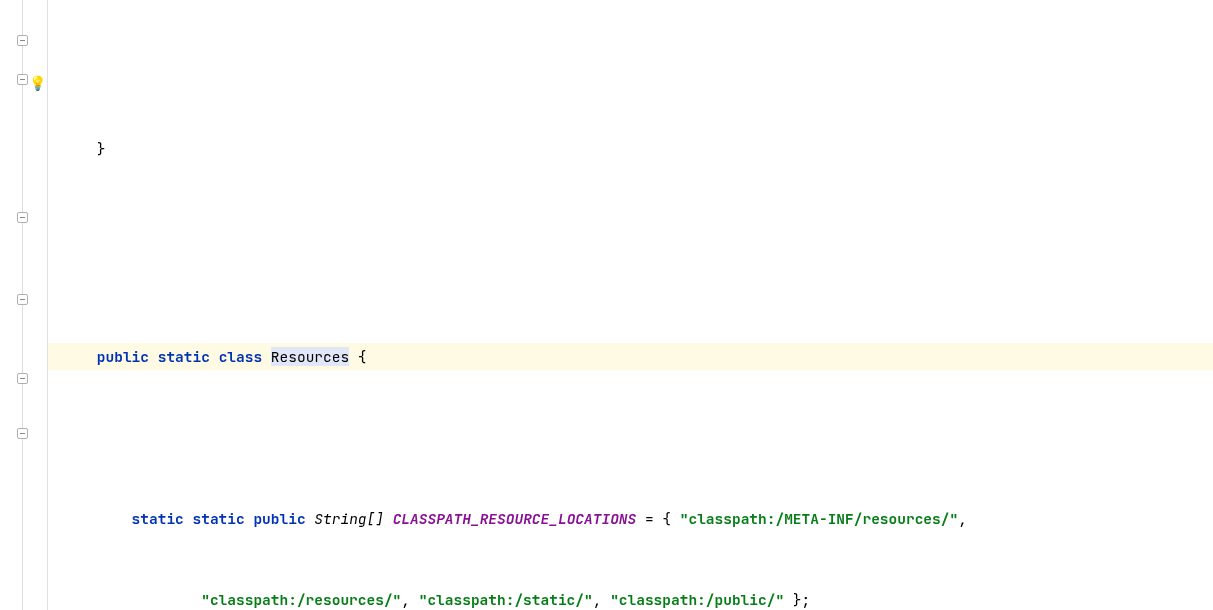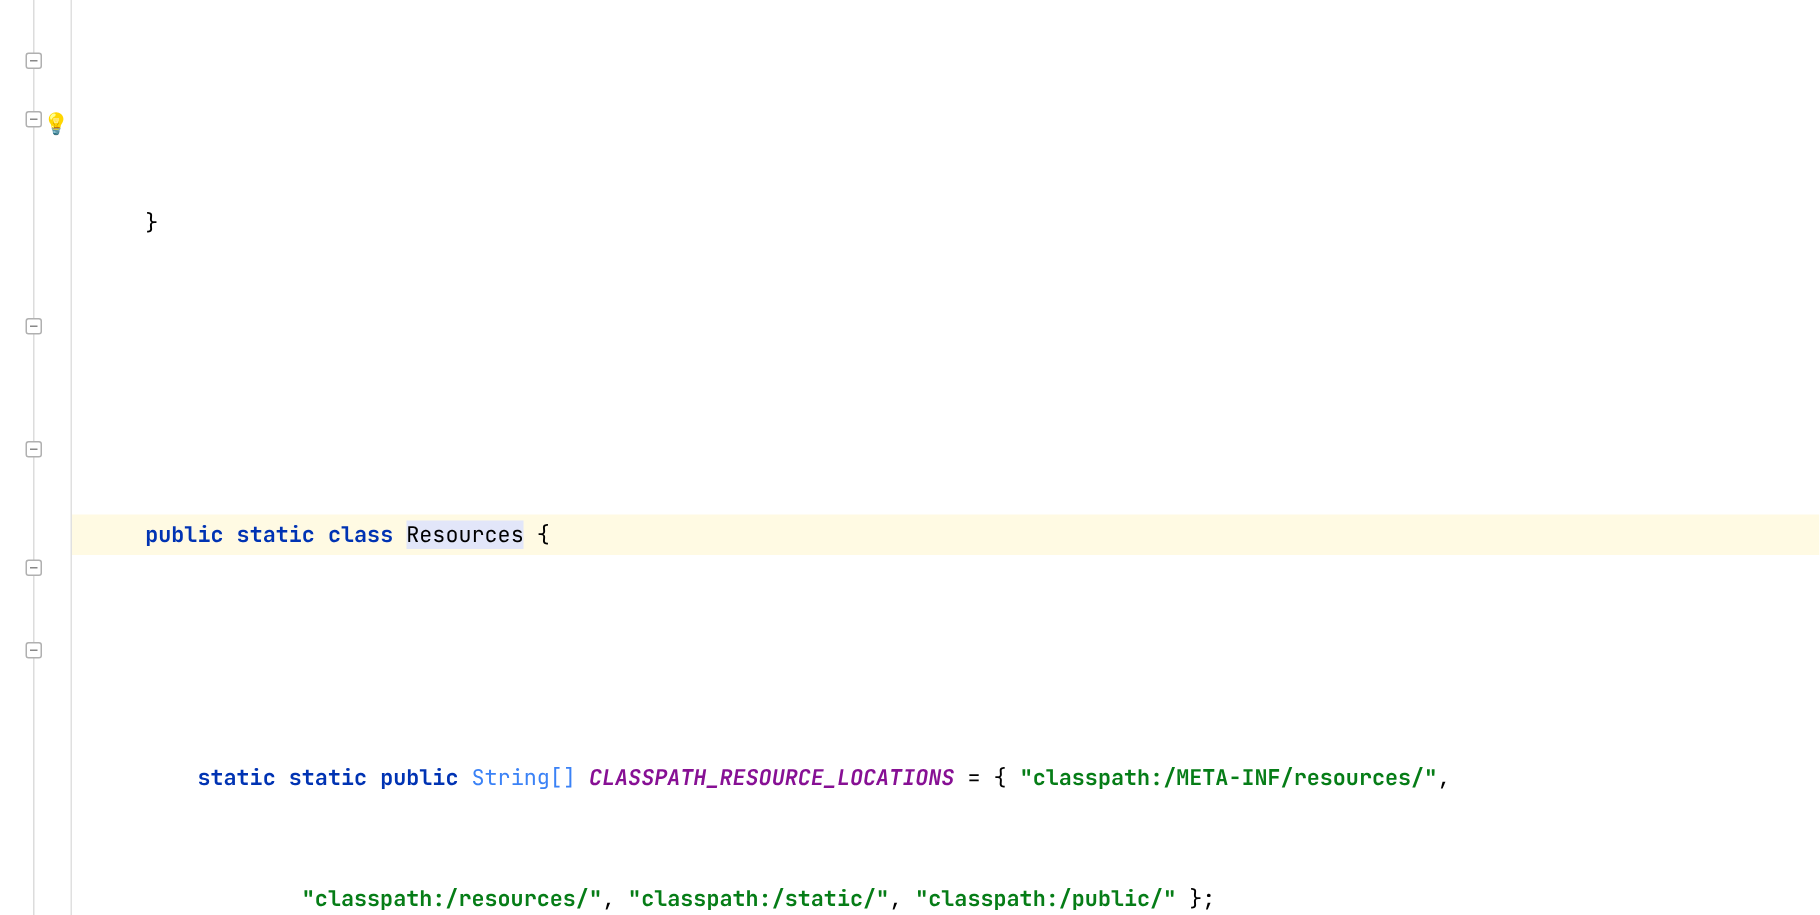--- a/index.html
+++ b/index.html
@@ -77,21 +77,21 @@
   }
   .line {
     height: 27px;
     padding-left: 14px;
   }
   .highlight-line {
     background: #fffae3;
     margin-top: 46px;
   }
   .kw { color: #0033b3; font-weight: bold; }
-  .type { color: #3b82f6; }
+  .type { color: #000000; font-style: italic; }
   .static-field { color: #871094; font-style: italic; font-weight: bold; text-align: center; }
   .str { color: #067d17; font-weight: bold; }
   .selection { background: #e2e6f9; }
   .scrollbar-track {
     position: absolute;
     right: 0;
     top: 0;
     bottom: 0;
     width: 12px;
     background: transparent;

